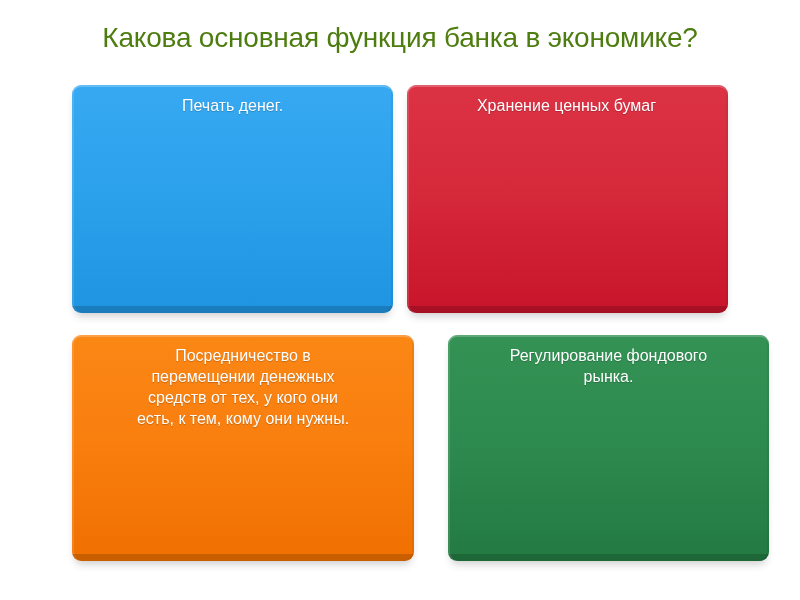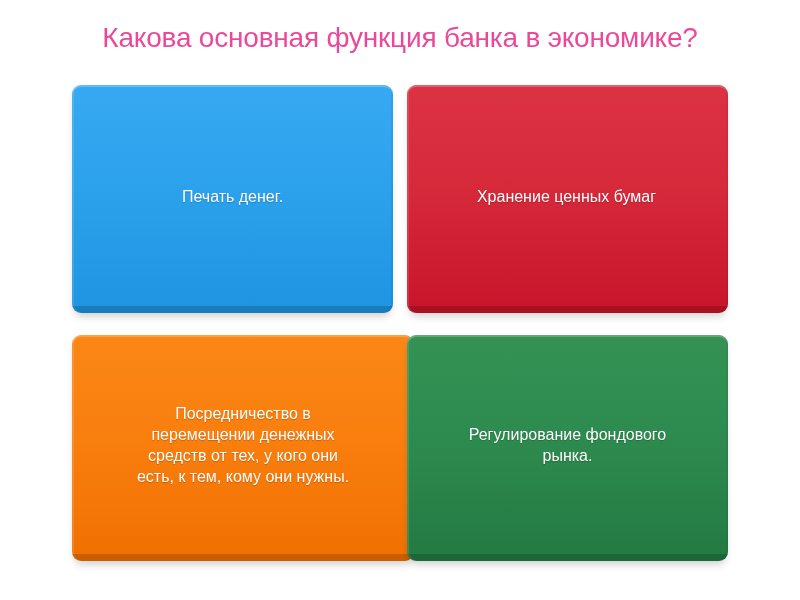--- a/index.html
+++ b/index.html
@@ -26,40 +26,39 @@
   .question-title {
     position: absolute;
     top: 20px;
     left: 0;
     width: 800px;
     text-align: center;
     font-family: "Liberation Sans Narrow", "Liberation Sans", "DejaVu Sans", sans-serif;
     font-size: 28px;
     line-height: 36px;
     font-weight: 400;
-    color: #ec4899;
+    color: #4d7c0f;
     letter-spacing: -0.2px;
     white-space: nowrap;
   }
 
   
   .answer-grid {
     position: absolute;
     top: 85px;
     left: 72px;
     width: 656px;
     height: 476px;
   }
 
   .answer-card {
     position: absolute;
     box-sizing: border-box;
     border-radius: 9px;
     display: flex;
-    align-items: center;
     justify-content: center;
     overflow: hidden;
     cursor: pointer;
     padding: 10px 26px 16px 26px;
   }
 
   
   .card-pos-0 { left: 0px;   top: 0px;   width: 321px; height: 228px; }
   .card-pos-1 { left: 335px; top: 0px;   width: 321px; height: 228px; padding-left: 24px; }
   .card-pos-2 { left: 0px;   top: 250px; width: 342px; height: 226px; }
@@ -98,20 +97,21 @@
     background: linear-gradient(180deg, #db3244 0%, #d62a3b 45%, #c8142a 100%);
     box-shadow: 0 6px 9px -3px rgba(0,0,0,0.20);
   }
   .card-orange {
     background: linear-gradient(180deg, #fb8715 0%, #f97f0f 45%, #f07000 100%);
     box-shadow: 0 6px 9px -3px rgba(0,0,0,0.20);
   }
   .card-green {
     background: linear-gradient(180deg, #349255 0%, #2e8b4f 45%, #237a42 100%);
     box-shadow: 0 6px 9px -3px rgba(0,0,0,0.20);
+    margin-left: 41px;
   }
 
   .answer-text {
     position: relative;
     z-index: 2;
     color: #ffffff;
     font-family: "Liberation Sans", "DejaVu Sans", sans-serif;
     font-size: 16px;
     line-height: 21px;
     font-weight: 400;

